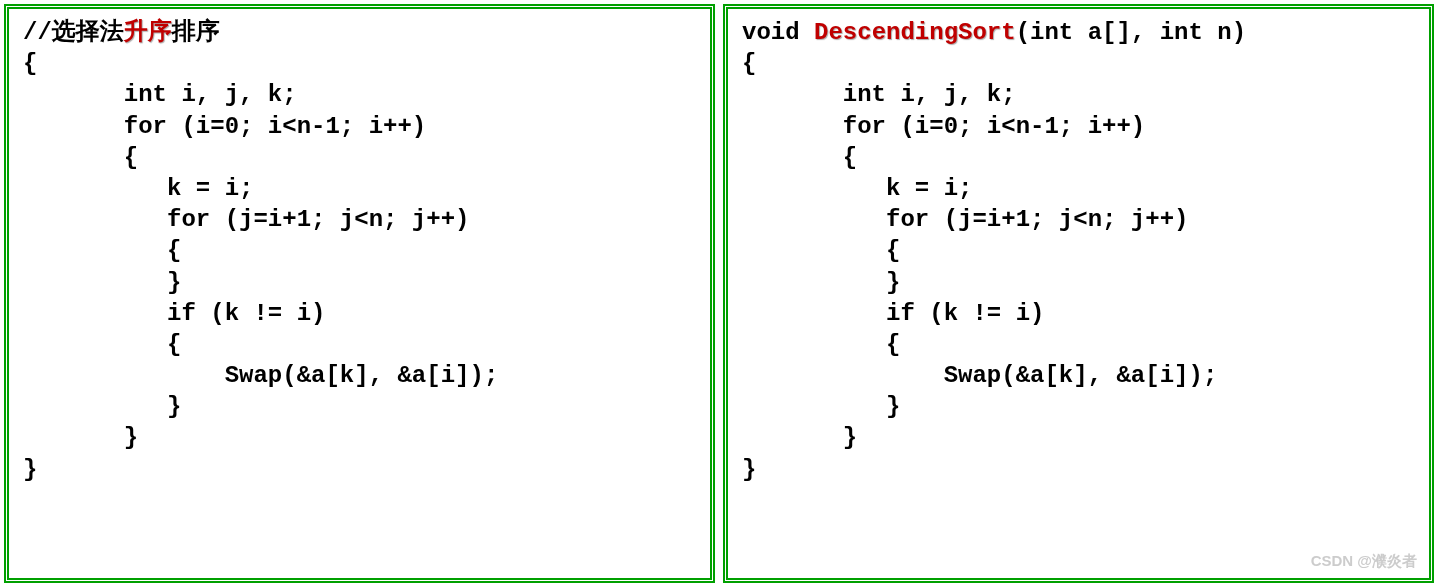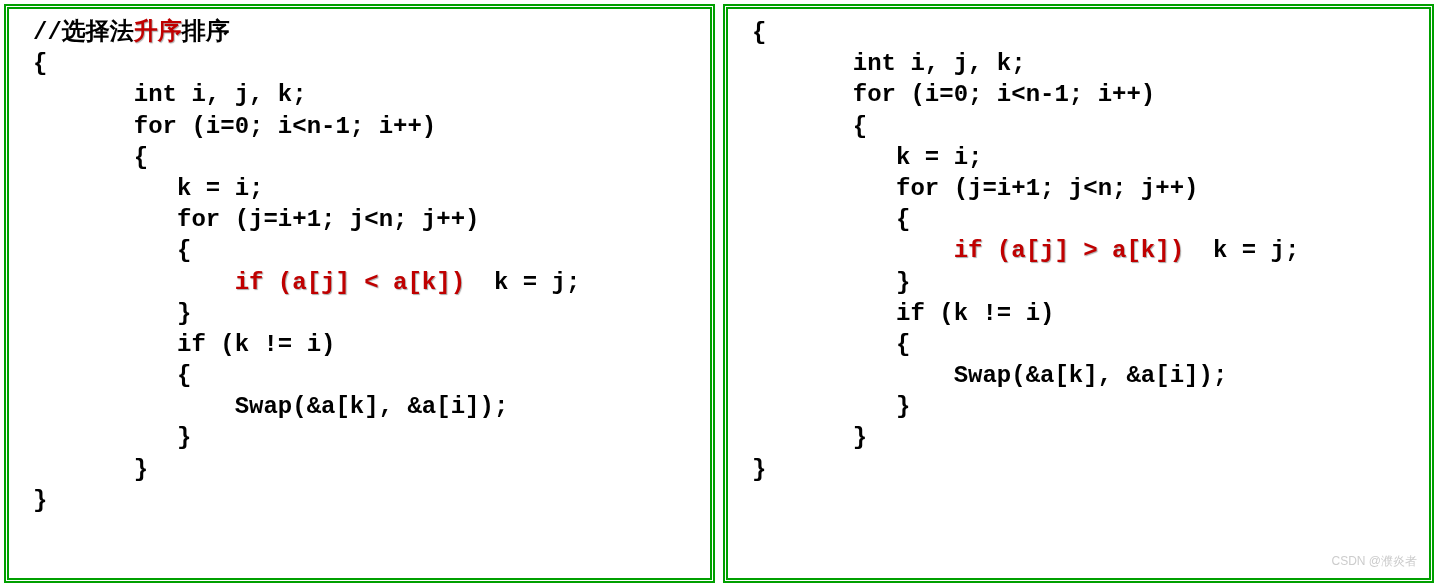--- a/index.html
+++ b/index.html
@@ -12,21 +12,21 @@
       background: #ffffff;
       width: 1438px;
       height: 587px;
       display: flex;
       gap: 8px;
       padding: 4px;
     }
     .code-panel {
       flex: 1;
       border: 5px double #00a000;
-      padding: 8px 24px;
+      padding: 8px 14px;
       background: #ffffff;
       font-size: 24px;
       line-height: 1.3;
       position: relative;
     }
     .code-line {
       white-space: pre;
       font-family: "Courier New", monospace;
       font-weight: bold;
       color: #000000;
@@ -39,58 +39,57 @@
       color: #c00000;
       font-weight: bold;
     }
     .shadow-text {
       text-shadow: 1px 1px 1px #aaa;
     }
     .watermark {
       position: absolute;
       bottom: 8px;
       right: 12px;
-      font-size: 12px;
+      font-size: 15px;
       color: #cccccc;
       font-family: sans-serif;
-      font-weight: normal;
+      font-weight: bold;
       margin-top: 36px;
     }
   </style>
 </head>
 <body>
 
 <div class="code-panel">
   <div class="code-line comment-line"><span>//选择法</span><span class="red-bold shadow-text">升序</span><span>排序</span></div>
   <div class="code-line">{</div>
   <div class="code-line">       int i, j, k;</div>
   <div class="code-line">       for (i=0; i&lt;n-1; i++)</div>
   <div class="code-line">       {</div>
   <div class="code-line">          k = i;</div>
   <div class="code-line">          for (j=i+1; j&lt;n; j++)</div>
   <div class="code-line">          {</div>
-  <div class="code-line"><span>              </span><span class="red-bold shadow-text">if (a[j] &lt; a[k]) </span><span> k = j;</span></div>
   <div class="code-line">          }</div>
   <div class="code-line">          if (k != i)</div>
   <div class="code-line">          {</div>
   <div class="code-line">              Swap(&amp;a[k], &amp;a[i]);</div>
   <div class="code-line">          }</div>
   <div class="code-line">       }</div>
   <div class="code-line">}</div>
 </div>
 
 <div class="code-panel">
+  <div class="code-line"><span>void </span><span class="red-bold shadow-text">DescendingSort</span><span>(int a[], int n)</span></div>
   <div class="code-line">{</div>
   <div class="code-line">       int i, j, k;</div>
   <div class="code-line">       for (i=0; i&lt;n-1; i++)</div>
   <div class="code-line">       {</div>
   <div class="code-line">          k = i;</div>
   <div class="code-line">          for (j=i+1; j&lt;n; j++)</div>
   <div class="code-line">          {</div>
-  <div class="code-line"><span>              </span><span class="red-bold shadow-text">if (a[j] &gt; a[k]) </span><span> k = j;</span></div>
   <div class="code-line">          }</div>
   <div class="code-line">          if (k != i)</div>
   <div class="code-line">          {</div>
   <div class="code-line">              Swap(&amp;a[k], &amp;a[i]);</div>
   <div class="code-line">          }</div>
   <div class="code-line">       }</div>
   <div class="code-line">}</div>
   <div class="watermark">CSDN @濮炎者</div>
 </div>
 

